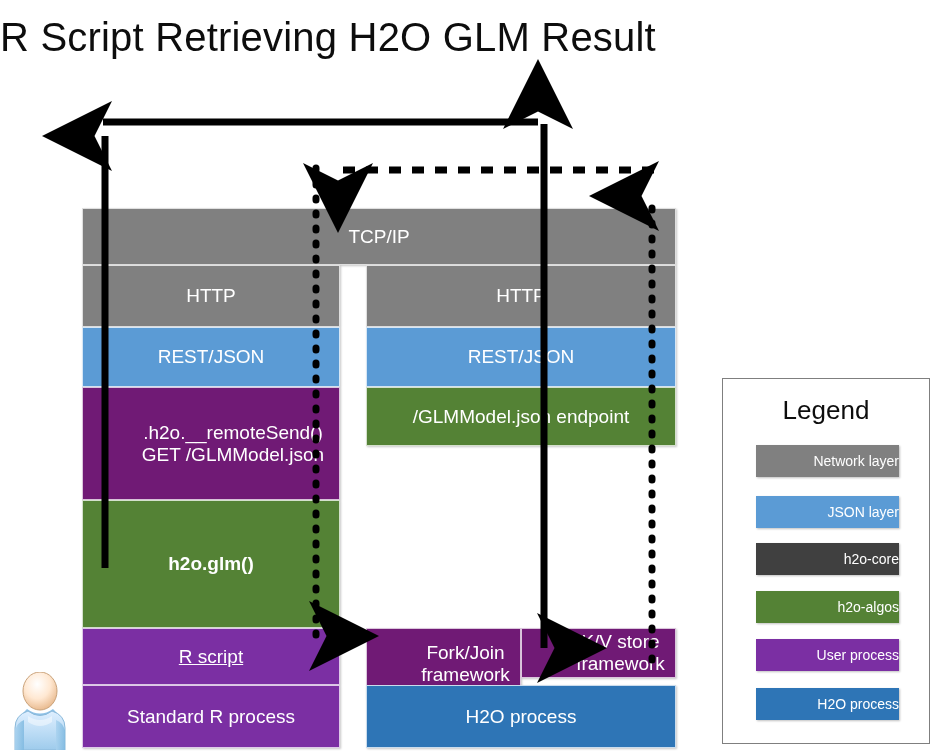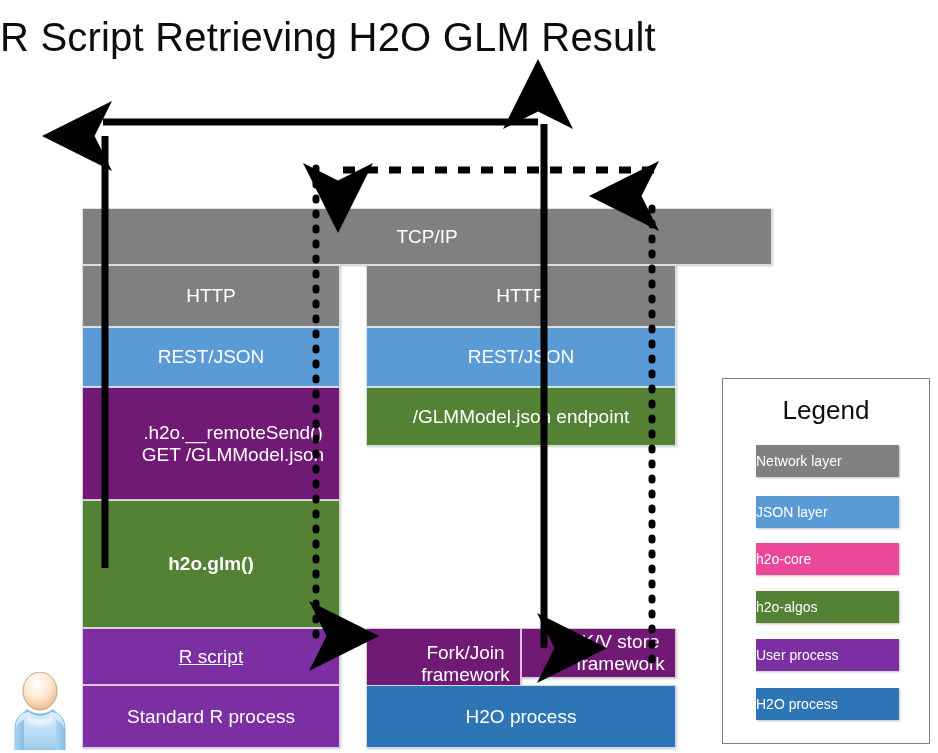--- a/index.html
+++ b/index.html
@@ -76,21 +76,21 @@
     color: #0d0d0d;
   }
   .legend-swatch {
     position: absolute;
     left: 33px;
     width: 143px;
     height: 32px;
     box-sizing: border-box;
     display: flex;
     align-items: center;
-    justify-content: flex-start;
+    justify-content: flex-end;
     color: #ffffff;
     font-size: 14px;
     box-shadow: 1px 1px 2px rgba(0,0,0,0.25);
   }
 
   
   #arrows {
     position: absolute;
     left: 0; top: 0;
     width: 938px; height: 753px;
@@ -106,21 +106,21 @@
     height: 78px;
   }
 </style>
 </head>
 <body>
 
 <div id="stage">
 
   <div id="title">R Script Retrieving H2O GLM Result</div>
 
-  <div class="blk net" style="left:82px; top:208px; width:690px; height:57px;">TCP/IP</div>
+  <div class="blk net" style="left:82px; top:208px; width:594px; height:57px;">TCP/IP</div>
 
   <div class="blk net" style="left:82px; top:265px; width:258px; height:62px;">HTTP</div>
 
   <div class="blk rest" style="left:82px; top:327px; width:258px; height:60px;">REST/JSON</div>
 
   <div class="blk core" style="left:82px; top:387px; width:258px; height:113px;">.h2o.__remoteSend()
 GET /GLMModel.json</div>
 
   <div class="blk algos" style="left:82px; top:500px; width:258px; height:128px;font-weight:bold;">h2o.glm()</div>
 
@@ -179,21 +179,21 @@
 
   <div id="legend">
     <div id="legend-title">Legend</div>
 
     <div class="legend-swatch" style="top:66px; background:#808080;">
       <span>Network layer</span>
     </div>
     <div class="legend-swatch" style="top:117px; background:#5b9bd5;">
       <span>JSON layer</span>
     </div>
-    <div class="legend-swatch" style="top:164px; background:#ec4899;">
+    <div class="legend-swatch" style="top:164px; background:#404040;">
       <span>h2o-core</span>
     </div>
     <div class="legend-swatch" style="top:212px; background:#548235;">
       <span>h2o-algos</span>
     </div>
     <div class="legend-swatch" style="top:260px; background:#7b2fa3;">
       <span>User process</span>
     </div>
     <div class="legend-swatch" style="top:309px; background:#2e75b6;">
       <span>H2O process</span>

